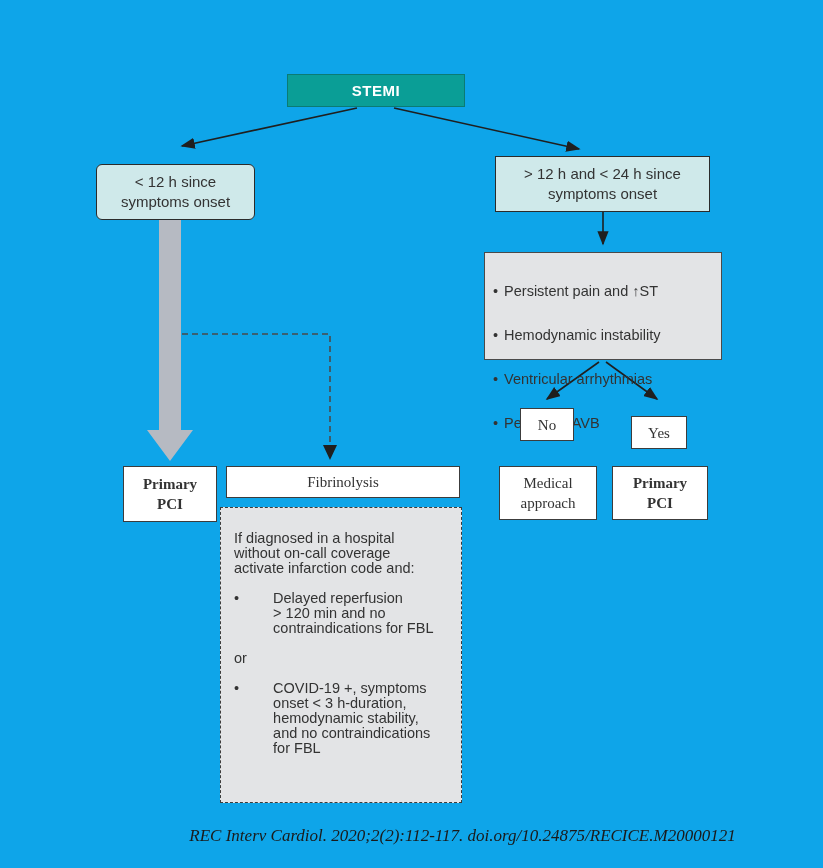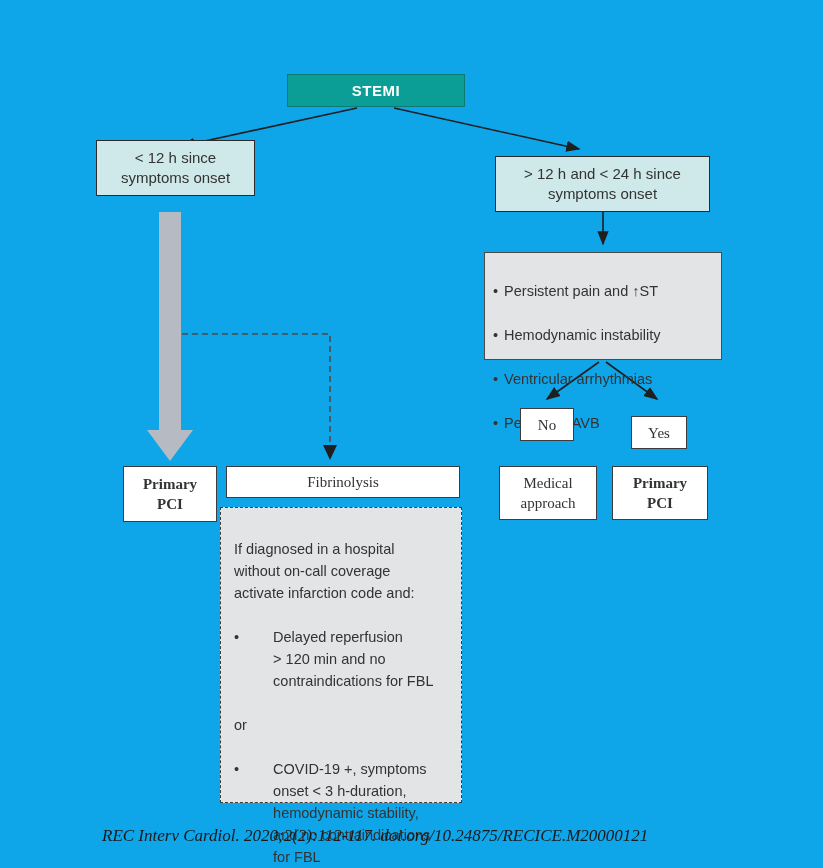--- a/index.html
+++ b/index.html
@@ -28,21 +28,21 @@
     background:var(--teal,#0a9e96);
     border:1px solid #0b7b74;
     color:#ffffff;
     font-weight:bold;
     letter-spacing:0.5px;
   }
   .teal-light{
     background:var(--light-teal,#cfe9ea);
     border:1.5px solid #2b2b2b;
   }
-  .t-left{left:96px;top:140px;width:159px;height:56px;}
+  .t-left{left:96px;top:164px;width:159px;height:56px;border-radius:6px;}
   .t-right{left:495px;top:156px;width:215px;height:56px;}
   .plain{
     background:#ffffff;
     border:1.5px solid #3c3c3c;
     font-family:Liberation Serif, serif;
   }
   .no-box{left:520px;top:408px;width:54px;height:33px;}
   .yes-box{left:631px;top:408px;width:56px;height:33px;margin-top:8px;}
   .medical{left:499px;top:466px;width:98px;height:54px;}
   .pci-right{left:612px;top:466px;width:96px;height:54px;font-weight:bold;}
@@ -60,31 +60,31 @@
   .crit-row{display:flex;line-height:24px;}
   .dot{margin-right:6px;}
   .dashedbox{
     left:220px;top:507px;width:242px;height:296px;
     background:var(--gray-fill,#e3e4e6);
     border:1.5px dashed #3c3c3c;
     display:block;
     text-align:left;
     padding:8px 8px 8px 13px;
     font-size:14.5px;
-    line-height:22px;
+    line-height:15px;
   }
   .dashedbox .intro{white-space:pre-line;}
   .dashedbox .b-row{display:flex;}
   .dashedbox .b-row .dot{margin-right:7px;}
   .dashedbox .b-text{white-space:pre-line;margin-left:27px;}
   .dashedbox .or-line{}
   .citation{
     position:absolute;
     left:102px;top:826px;width:721px;
-    text-align:left;
+    text-align:center;
     font-family:"Liberation Serif",serif;
     font-style:italic;
     font-size:17px;
     color:#1a1a1a;
   }
   .flow-line{stroke:#1f1f1f;stroke-width:1.6;fill:none;}
   .flow-dash{stroke:#4a4a4a;stroke-width:1.6;fill:none;stroke-dasharray:6 4;}
   .flow-head{fill:#1f1f1f;}
   .gray-arrow{fill:var(--arrow-gray,#b6bac2);}
 </style>

